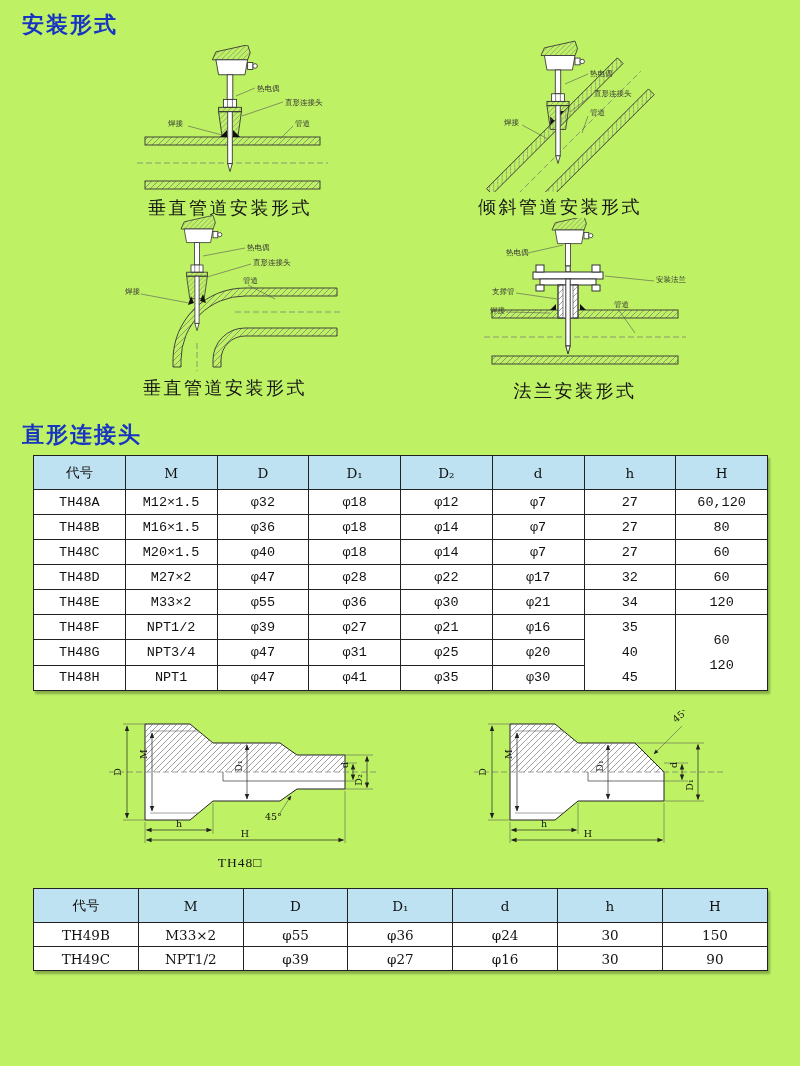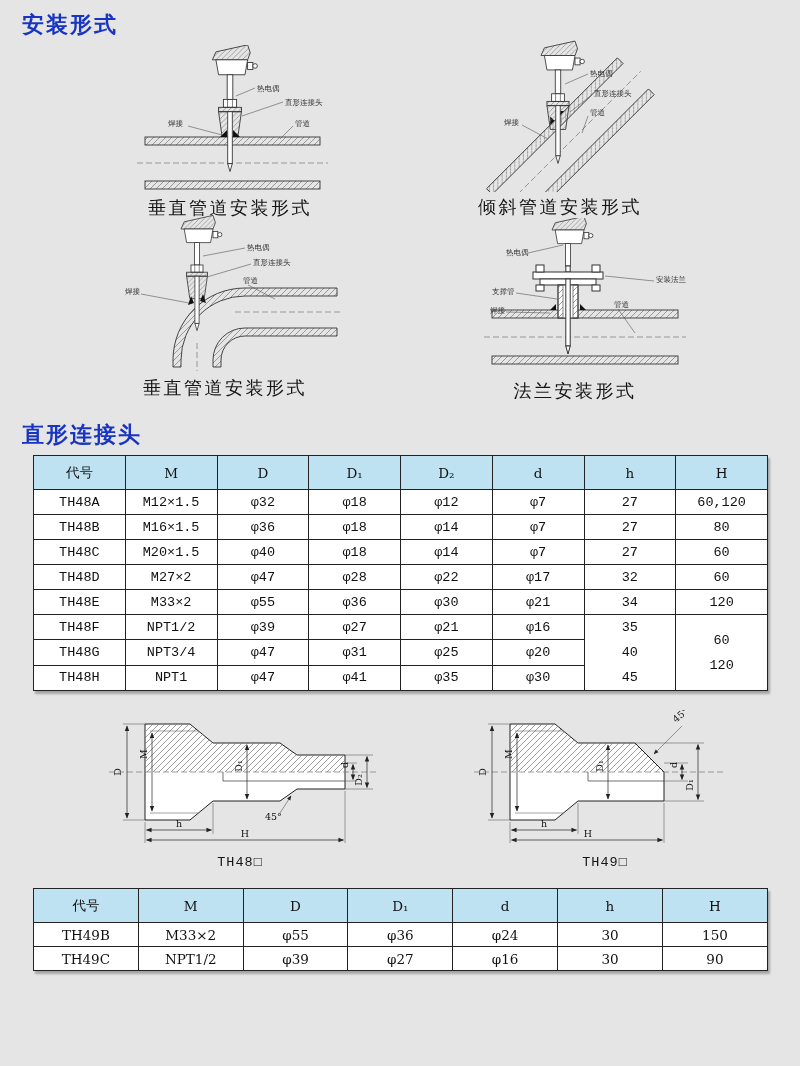--- a/index.html
+++ b/index.html
@@ -1,25 +1,25 @@
 <!DOCTYPE html>
 <html><head>
 <meta charset="utf-8">
 <style>
   html,body{margin:0;padding:0;background:#fff;}
-  #page{position:relative;width:800px;height:1066px;background:#e5e5e5;overflow:hidden;
+  #page{position:relative;width:800px;height:1066px;background:#bef264;overflow:hidden;
         font-family:"Liberation Sans",sans-serif;}
   .sec-title{position:absolute;font-family:"Liberation Sans",sans-serif;font-weight:bold;
              font-size:22px;color:#1834c2;letter-spacing:2px;}
   .diag{position:absolute;}
   .diag svg{display:block;}
   .diag-caption{font-family:"DejaVu Serif","Liberation Serif",serif;font-size:18px;
                 letter-spacing:2.5px;color:#151515;text-align:center;margin-top:3px;}
   .drw{position:absolute;}
-  .drw-caption{font-family:Liberation Mono, monospace;font-size:13.5px;
+  .drw-caption{font-family:Liberation Serif, serif;font-size:13.5px;
                letter-spacing:1px;color:#151515;text-align:center;margin-top:6px;}
   .spec-table{position:absolute;border-collapse:collapse;table-layout:fixed;width:735px;
               font-family:"DejaVu Serif","Liberation Serif",serif;font-size:13.5px;color:#111;
               background:#fff;box-shadow:2px 3px 2px rgba(0,0,0,0.28);}
   .spec-table th{background:#bfe2f2;font-weight:normal;height:31px;border:1px solid #222;
                  font-size:13.5px;}
   .spec-table td{border:1px solid #222;text-align:center;padding:0;}
   #t48 td{height:24px;font-family:Liberation Mono, monospace;}
   #t49 td{height:23px;}
   .stack3{display:flex;flex-direction:column;justify-content:space-between;height:75px;}
@@ -358,21 +358,20 @@
       <line x1="50" y1="112" x2="50" y2="133" class="ext"></line>
       <line x1="118" y1="93" x2="118" y2="124" class="ext"></line>
       <line x1="51.5" y1="120" x2="116.5" y2="120" class="dimln" marker-start="url(#arw)" marker-end="url(#arw)"></line>
       <text class="dim" text-anchor="middle" x="84" y="117">h</text>
       <line x1="204" y1="93" x2="204" y2="133" class="ext"></line>
       <line x1="51.5" y1="130" x2="202.5" y2="130" class="dimln" marker-start="url(#arw)" marker-end="url(#arw)"></line>
       <text class="dim" text-anchor="middle" x="128" y="127">H</text>
       <line x1="222" y1="16" x2="194" y2="44" class="ldr" marker-end="url(#arw)"></line>
       <text class="dim" x="216" y="13" transform="rotate(-40 216 13)">45°</text>
     </svg>
-    <div class="drw-caption">TH49□</div>
   </div>
 
   <table class="spec-table" id="t49" style="left:33px;top:888px;">
     <colgroup>
         <col style="width:14.28%">
         <col style="width:14.28%">
         <col style="width:14.28%">
         <col style="width:14.28%">
         <col style="width:14.28%">
         <col style="width:14.28%">

